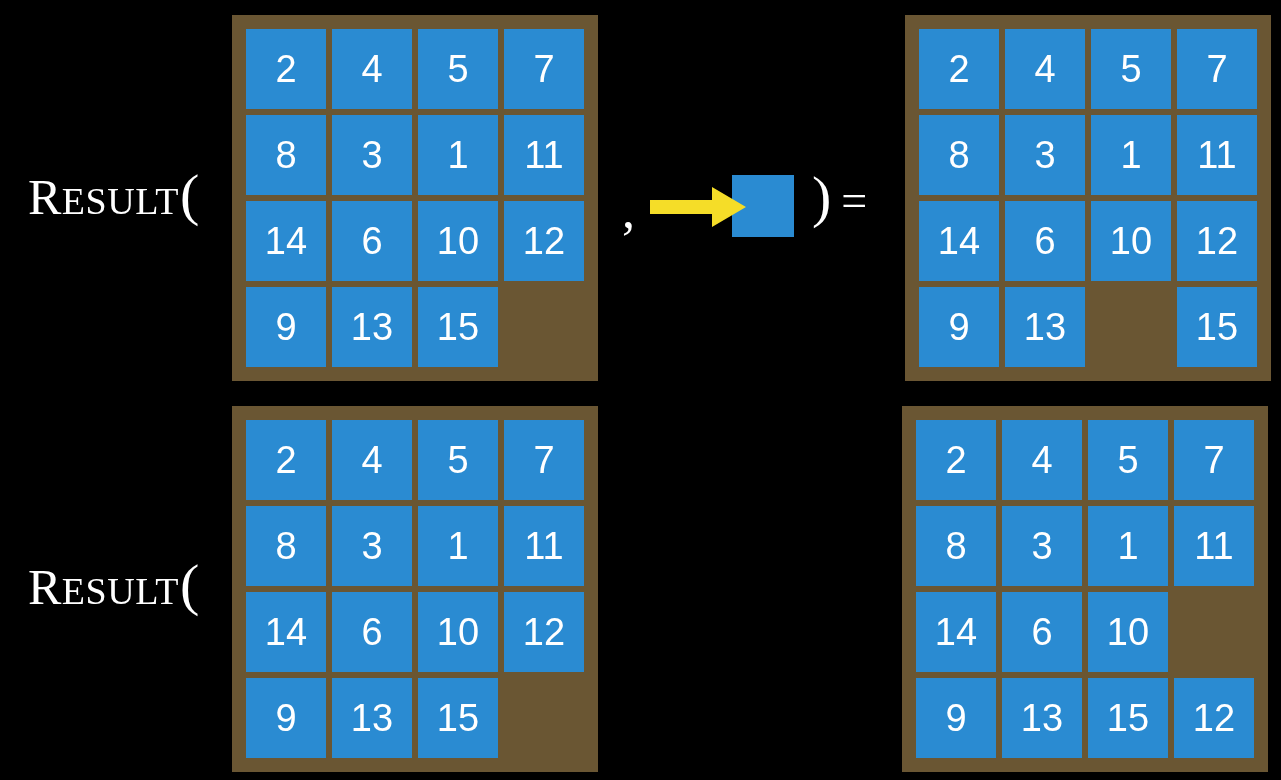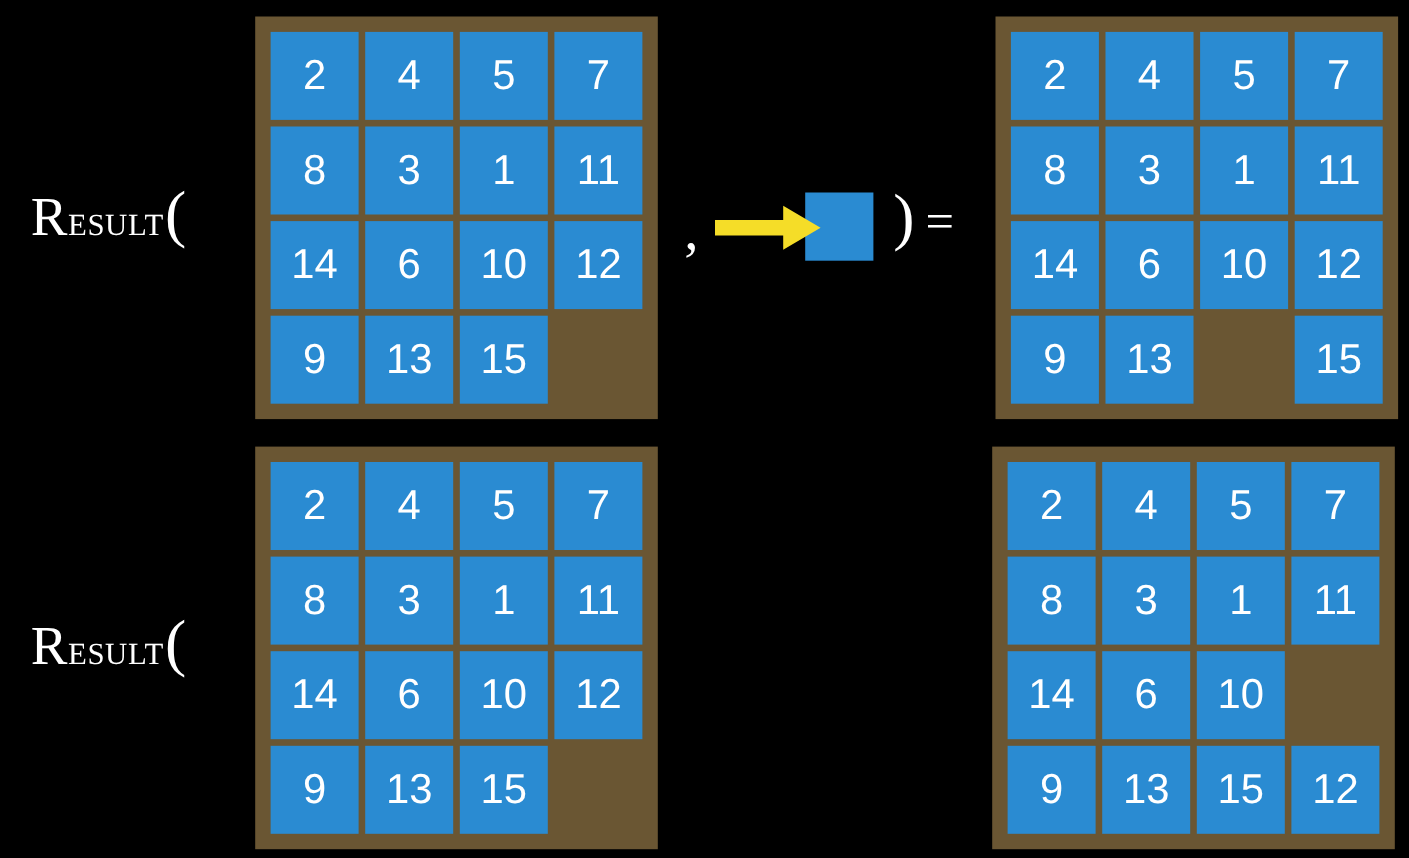--- a/index.html
+++ b/index.html
@@ -42,21 +42,21 @@
     line-height: 1;
     white-space: nowrap;
     letter-spacing: 0.5px;
     display: flex;
     align-items: baseline;
   }
   .result-label .cap {
     font-size: 50px;
   }
   .result-label .smallcaps {
-    font-size: 28px;
+    font-size: 38px;
     letter-spacing: 0.5px;
   }
   .result-label .paren {
     font-size: 58px;
     margin-left: 1px;
   }
 
   
   .comma {
     position: absolute;

